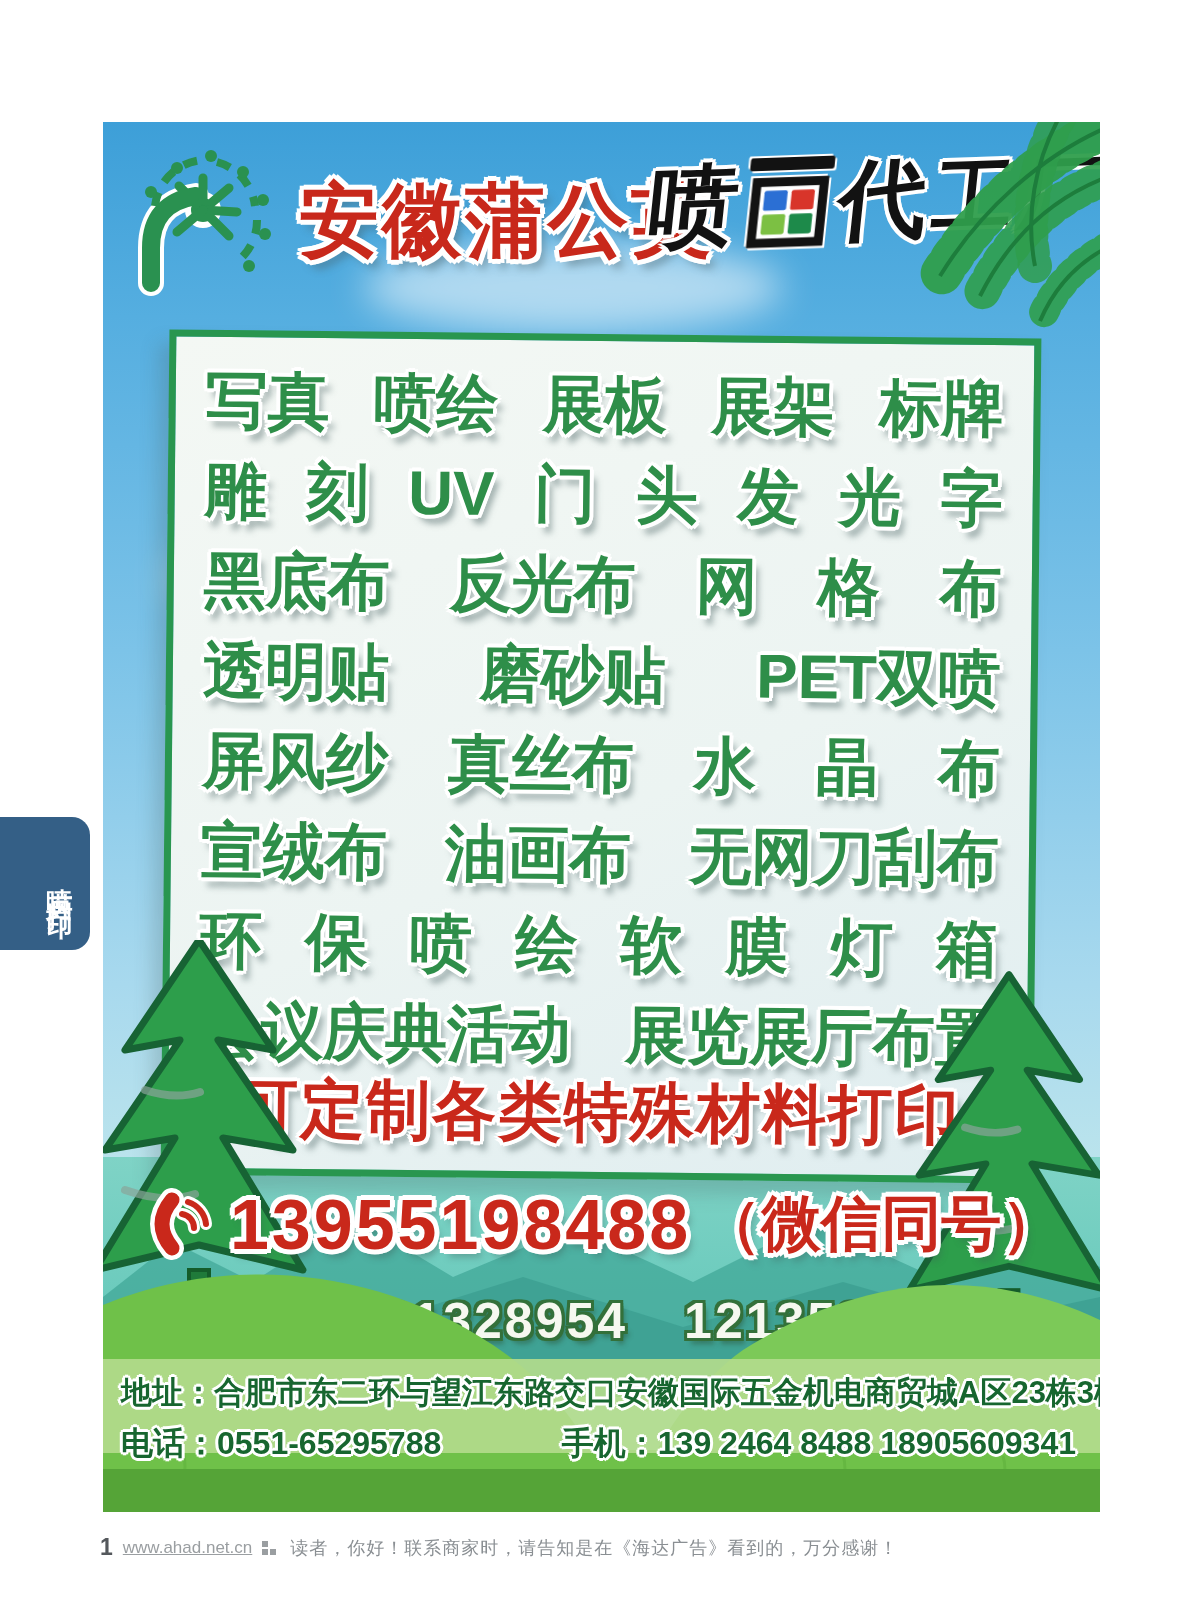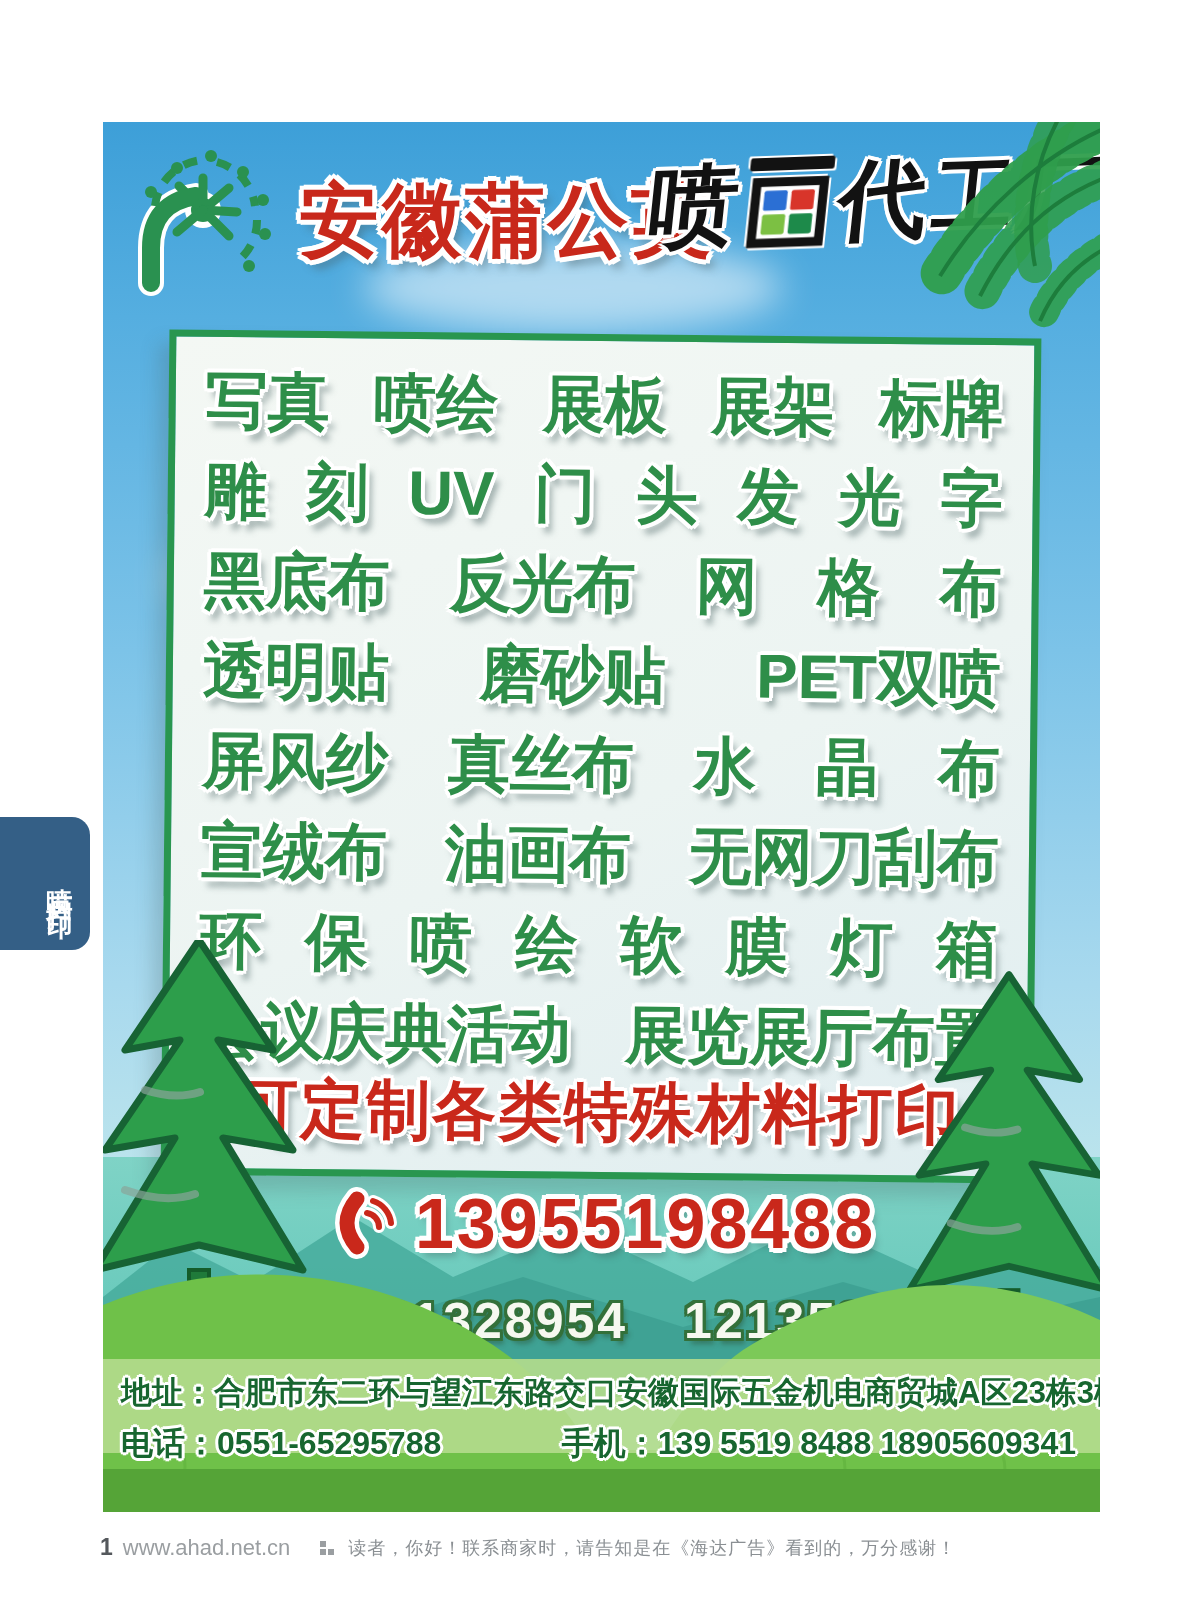--- a/index.html
+++ b/index.html
@@ -72,21 +72,21 @@
   .dark-band { position:absolute; left:0; top:1347px; width:997px; height:43px; background:#55a437; }
 
   
   .side-tab { position:absolute; left:0; top:817px; width:90px; height:133px; background:#345f86; border-radius:0 18px 18px 0; }
   .side-tab-label { position:absolute; right:12px; top:50%; transform:translateY(-50%); writing-mode:vertical-rl; color:#fff;
         font-size:26px; font-weight:700; letter-spacing:8px; }
 
   
   .footer { position:absolute; left:100px; top:1534px; display:flex; align-items:center; gap:10px; }
   .footer-page { font-size:23px; font-weight:700; color:#54585c; }
-  .footer-site { font-size:22px; color:#9a9ea1; margin-right:20px; }
+  .footer-site { font-size:17px; color:#9a9ea1; margin-right:0;text-decoration:underline; }
   .footer-glyph { display:inline-grid; grid-template-columns:6px 6px; grid-template-rows:6px 6px; gap:2px; margin-right:4px; }
   .footer-glyph i { background:#9a9ea1; } .footer-glyph i.off { background:transparent; }
   .footer-note { font-size:18px; color:#8a8f93; letter-spacing:1px; }
 </style>
 </head>
 <body>
 
 <div class="page">
 
   <div class="ad">
@@ -251,20 +251,21 @@
         <path d="M30 14 Q10 38 30 62" stroke="#fff" stroke-width="24" fill="none" stroke-linecap="round"></path>
         <path d="M30 14 Q10 38 30 62" stroke="#c9281b" stroke-width="15" fill="none" stroke-linecap="round"></path>
         <g fill="none" stroke-linecap="round">
           <path d="M40 28 A14 14 0 0 1 52 42" stroke="#fff" stroke-width="12"></path>
           <path d="M40 28 A14 14 0 0 1 52 42" stroke="#c9281b" stroke-width="6"></path>
           <path d="M46 16 A26 26 0 0 1 64 38" stroke="#fff" stroke-width="12"></path>
           <path d="M46 16 A26 26 0 0 1 64 38" stroke="#c9281b" stroke-width="6"></path>
         </g>
       </svg>
       <span class="hotline-num">13955198488</span>
+      <span class="hotline-wechat">（微信同号）</span>
     </div>
 
     <div class="qq-row">
       <svg class="qq-icon" viewBox="0 0 84 94">
         <ellipse cx="42" cy="30" rx="26" ry="26" fill="#0d0d0d"></ellipse>
         <ellipse cx="42" cy="64" rx="28" ry="28" fill="#0d0d0d"></ellipse>
         <ellipse cx="42" cy="70" rx="19" ry="20" fill="#fff"></ellipse>
         <ellipse cx="14" cy="58" rx="7" ry="16" fill="#0d0d0d" transform="rotate(18 14 58)"></ellipse>
         <ellipse cx="70" cy="58" rx="7" ry="16" fill="#0d0d0d" transform="rotate(-18 70 58)"></ellipse>
         <circle cx="33" cy="26" r="7" fill="#fff"></circle>
@@ -293,21 +294,21 @@
       </g>
     </svg>
 
     <div class="addr-band">
       <div class="addr-line">
         <span>地址：</span>
         <span>合肥市东二环与望江东路交口安徽国际五金机电商贸城A区23栋3楼</span>
       </div>
       <div class="addr-line second">
         <span><span>电话：</span><span>0551-65295788</span></span>
-        <span><span>手机：</span><span>139 5519 8488  18905609341</span></span>
+        <span><span>手机：</span><span>139 2464 8488  18905609341</span></span>
       </div>
     </div>
     <div class="dark-band"></div>
   </div>
 
   <div class="side-tab">
     <span class="side-tab-label">喷画打印</span>
   </div>
 
   <div class="footer">

